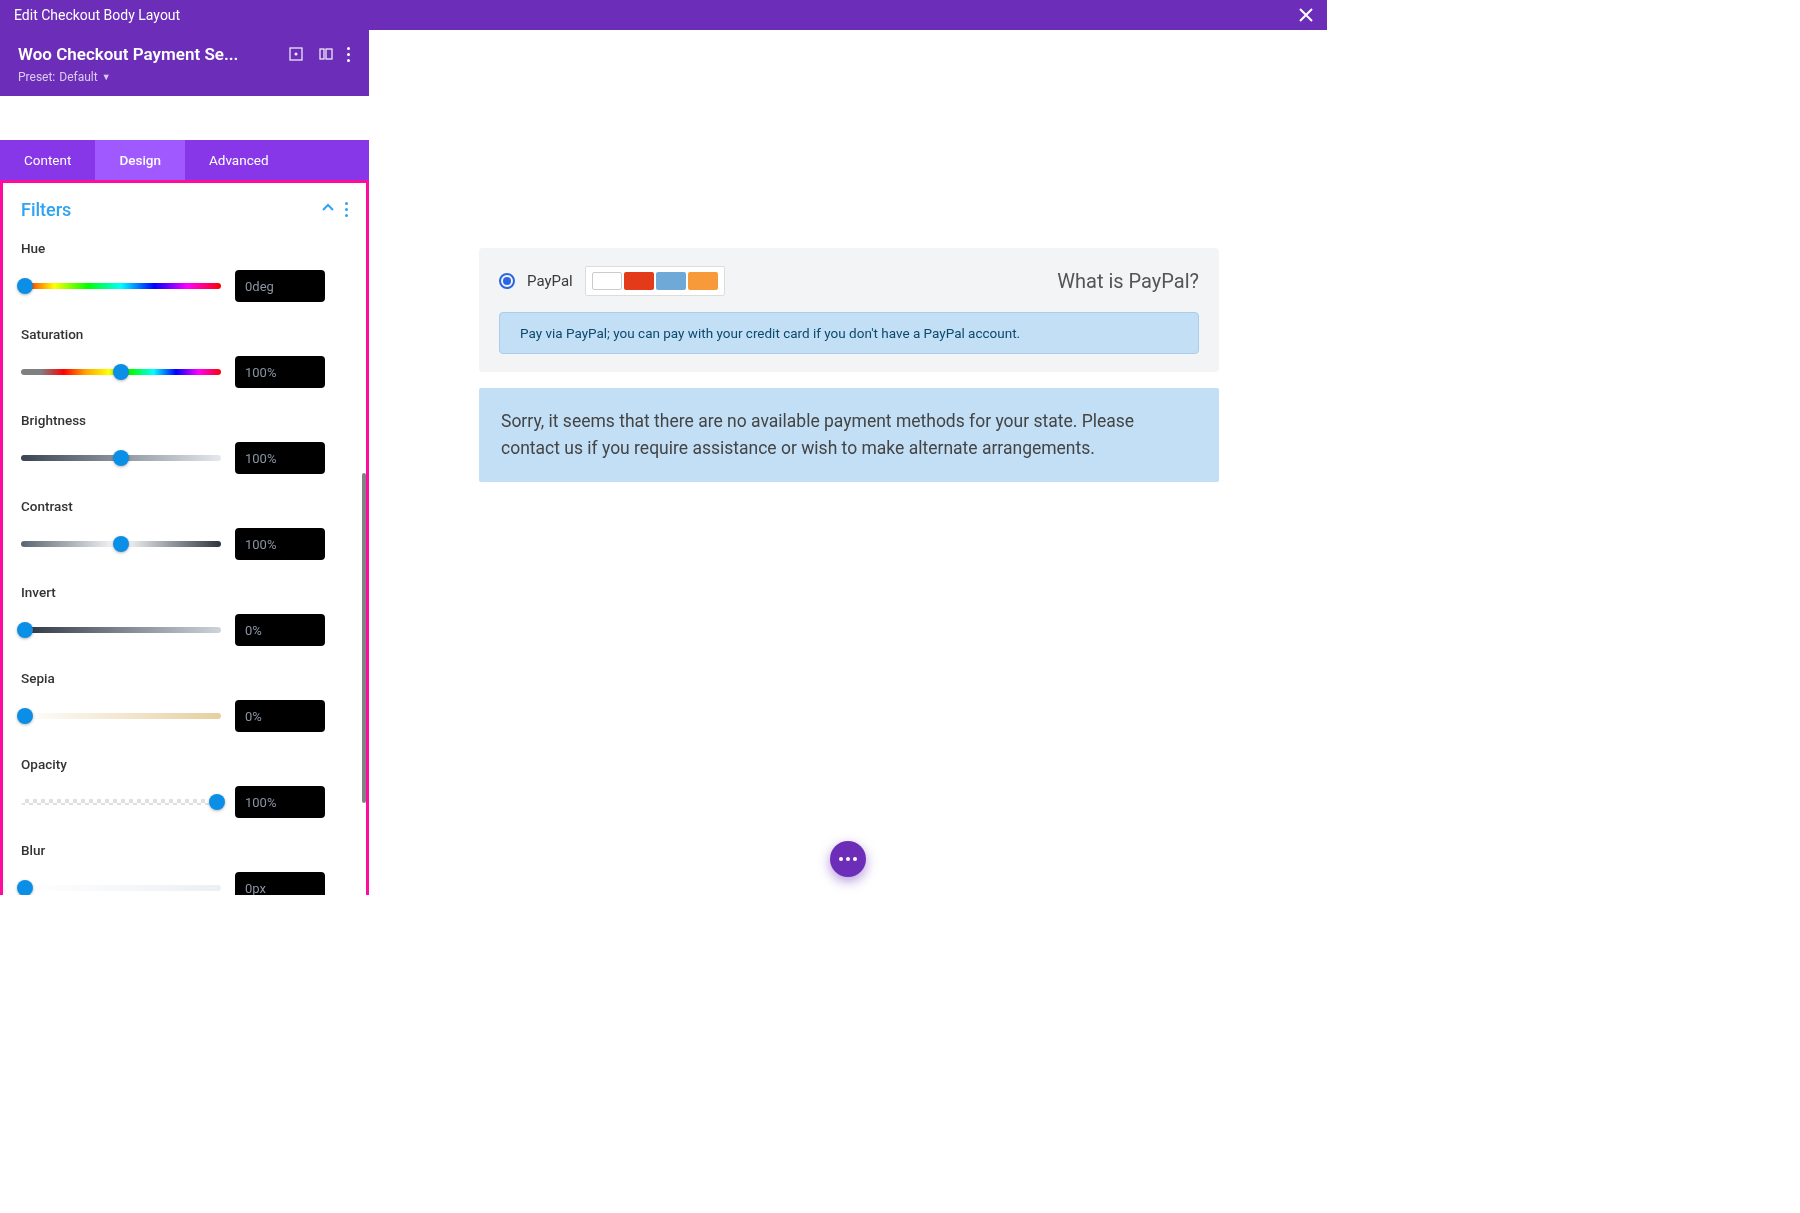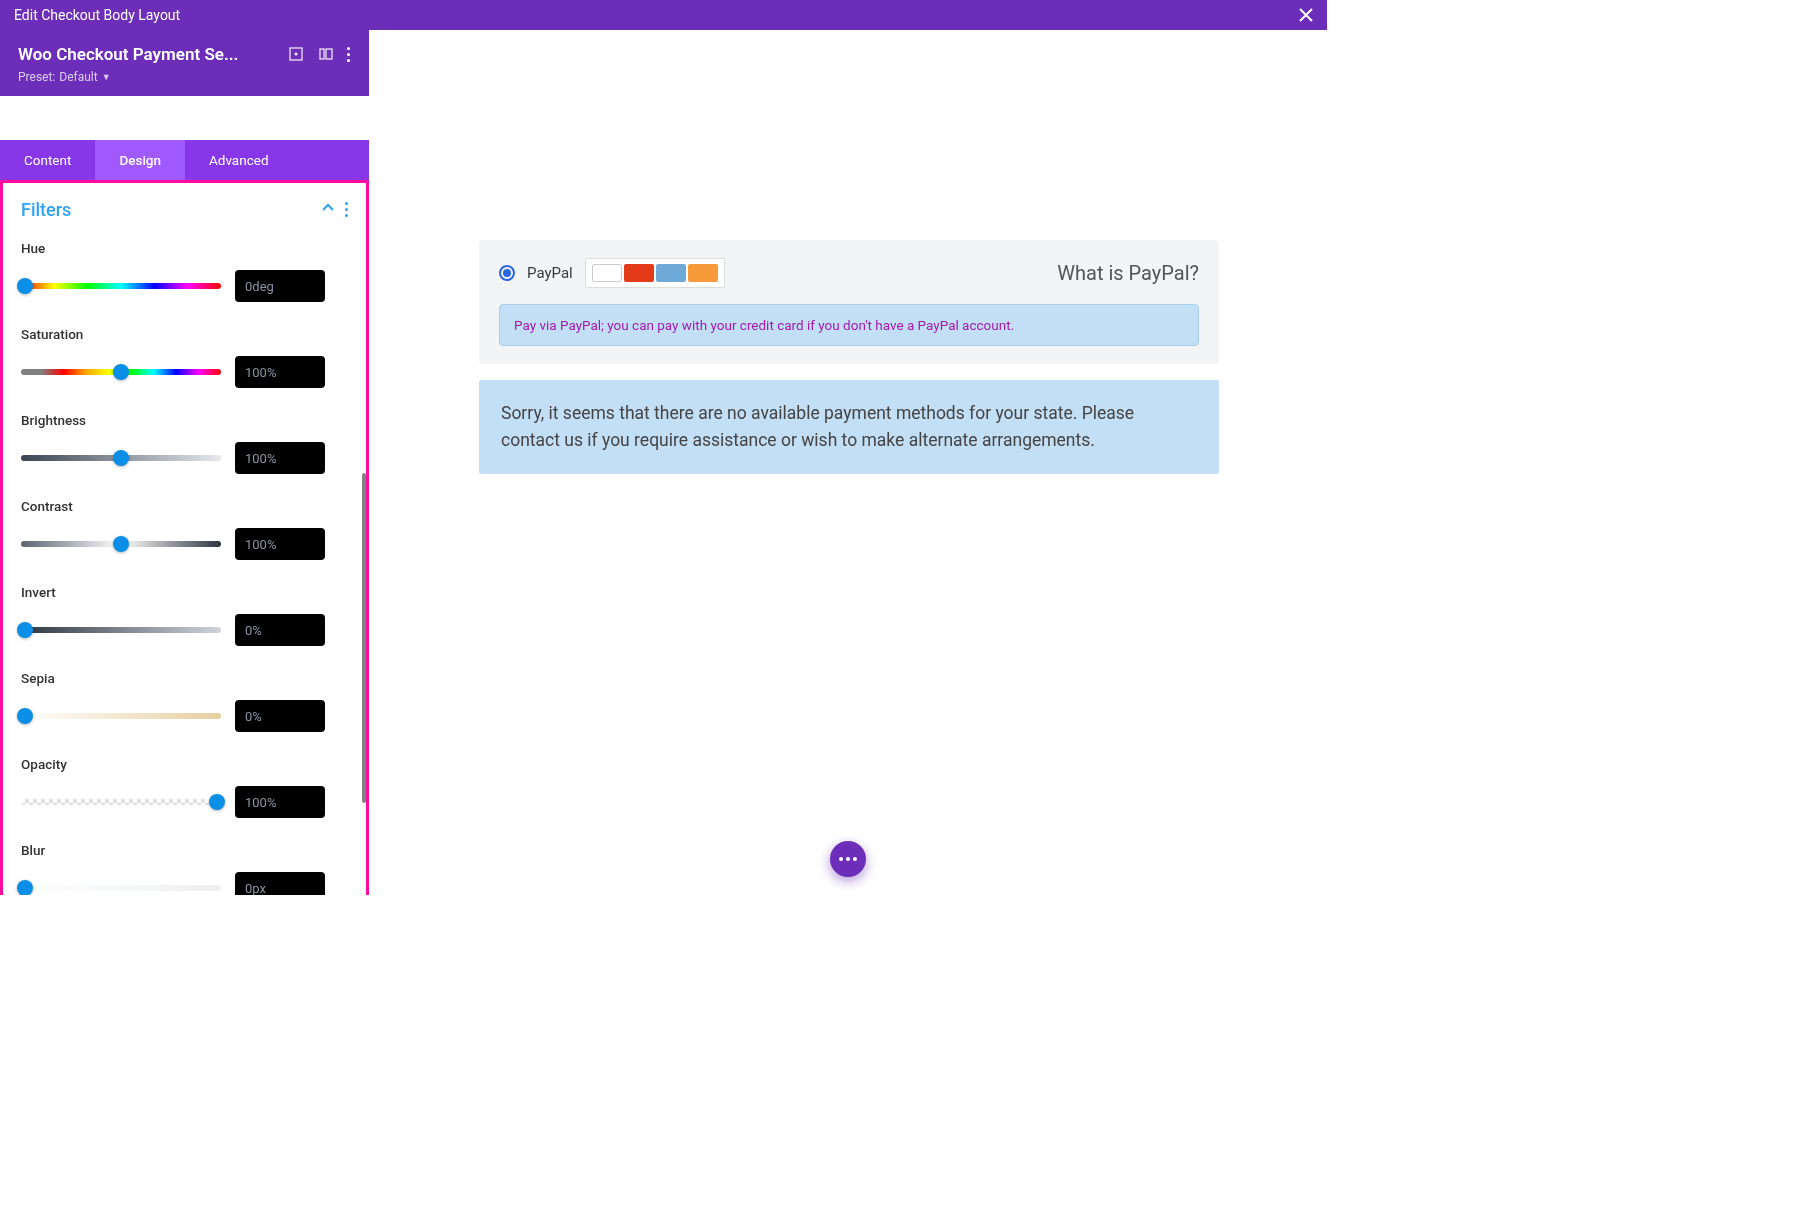--- a/index.html
+++ b/index.html
@@ -69,35 +69,35 @@
 
 .footer { width: 369px; height: 40px; display: flex; }
 .footer .fb { flex: 1; display: flex; align-items: center; justify-content: center; color: #fff; cursor: pointer; font-size: 16px; }
 .fb.cancel { background: #ee5a62; }
 .fb.undo { background: #7e3bd0; }
 .fb.redo { background: #2b87da; }
 .fb.save { background: #29c4a9; }
 
 
 .preview { position: absolute; left: 369px; right: 0; top: 30px; bottom: 0; background: #fff; }
-.checkout-box { position: absolute; left: 110px; top: 210px; width: 740px; }
+.checkout-box { position: absolute; left: 110px; top: 218px; width: 740px; }
 .payment-block { background: #f3f4f5; border-radius: 4px; padding: 18px 20px 18px 20px; }
 .pp-row { display: flex; align-items: center; justify-content: space-between; }
 .pp-left { display: flex; align-items: center; gap: 12px; }
 .radio { width: 16px; height: 16px; border: 2px solid #2a66e3; border-radius: 50%; display: inline-flex; align-items: center; justify-content: center; }
 .radio .dot { width: 8px; height: 8px; background: #2a66e3; border-radius: 50%; }
 .pp-label { font-size: 15px; color: #3a3a3a; }
 .cards { width: 140px; height: 30px; border: 1px solid #ddd; border-radius: 2px; background: #fff; display: inline-flex; align-items: center; justify-content: center; gap: 2px; padding: 2px 4px; }
 .cards .c { width: 30px; height: 18px; border-radius: 2px; }
 .cards .visa { background: linear-gradient(#fff,#fff); border: 1px solid #ccc; }
 .cards .mc { background: linear-gradient(#e33b1a,#e33b1a); }
 .cards .amex { background: #6fa9d8; }
 .cards .disc { background: #f79b3a; }
 .what { color: #555; font-size: 20px; cursor: pointer; }
-.pp-info { margin-top: 16px; background: #c2dff5; border: 1px solid #aacdeb; border-radius: 4px; padding: 12px 14px; color: #a21caf; font-size: 13.5px; }
+.pp-info { margin-top: 16px; background: #c2dff5; border: 1px solid #aacdeb; border-radius: 4px; padding: 12px 20px; color: #0c4a6e; font-size: 13.5px; }
 
 .no-methods { margin-top: 16px; background: #c2dff5; padding: 20px 22px; color: #444; font-size: 17.5px; line-height: 1.55; border-radius: 2px; }
 
 .place-order { margin-top: 24px; background: #000; color: #fff; padding: 16px 28px; letter-spacing: 3px; font-weight: 700; font-size: 13px; float: right; cursor: pointer; }
 
 
 .fab { position: absolute; left: 50%; bottom: 18px; transform: translateX(-50%); width: 36px; height: 36px; border-radius: 50%; background: #6c2eb9; display: flex; align-items: center; justify-content: center; box-shadow: 0 4px 12px rgba(108,46,185,0.5); cursor: pointer; }
 .fab span { width: 4px; height: 4px; background: #fff; border-radius: 50%; margin: 0 1.5px; }
 
 .paypal-text-logo { position: relative; }

